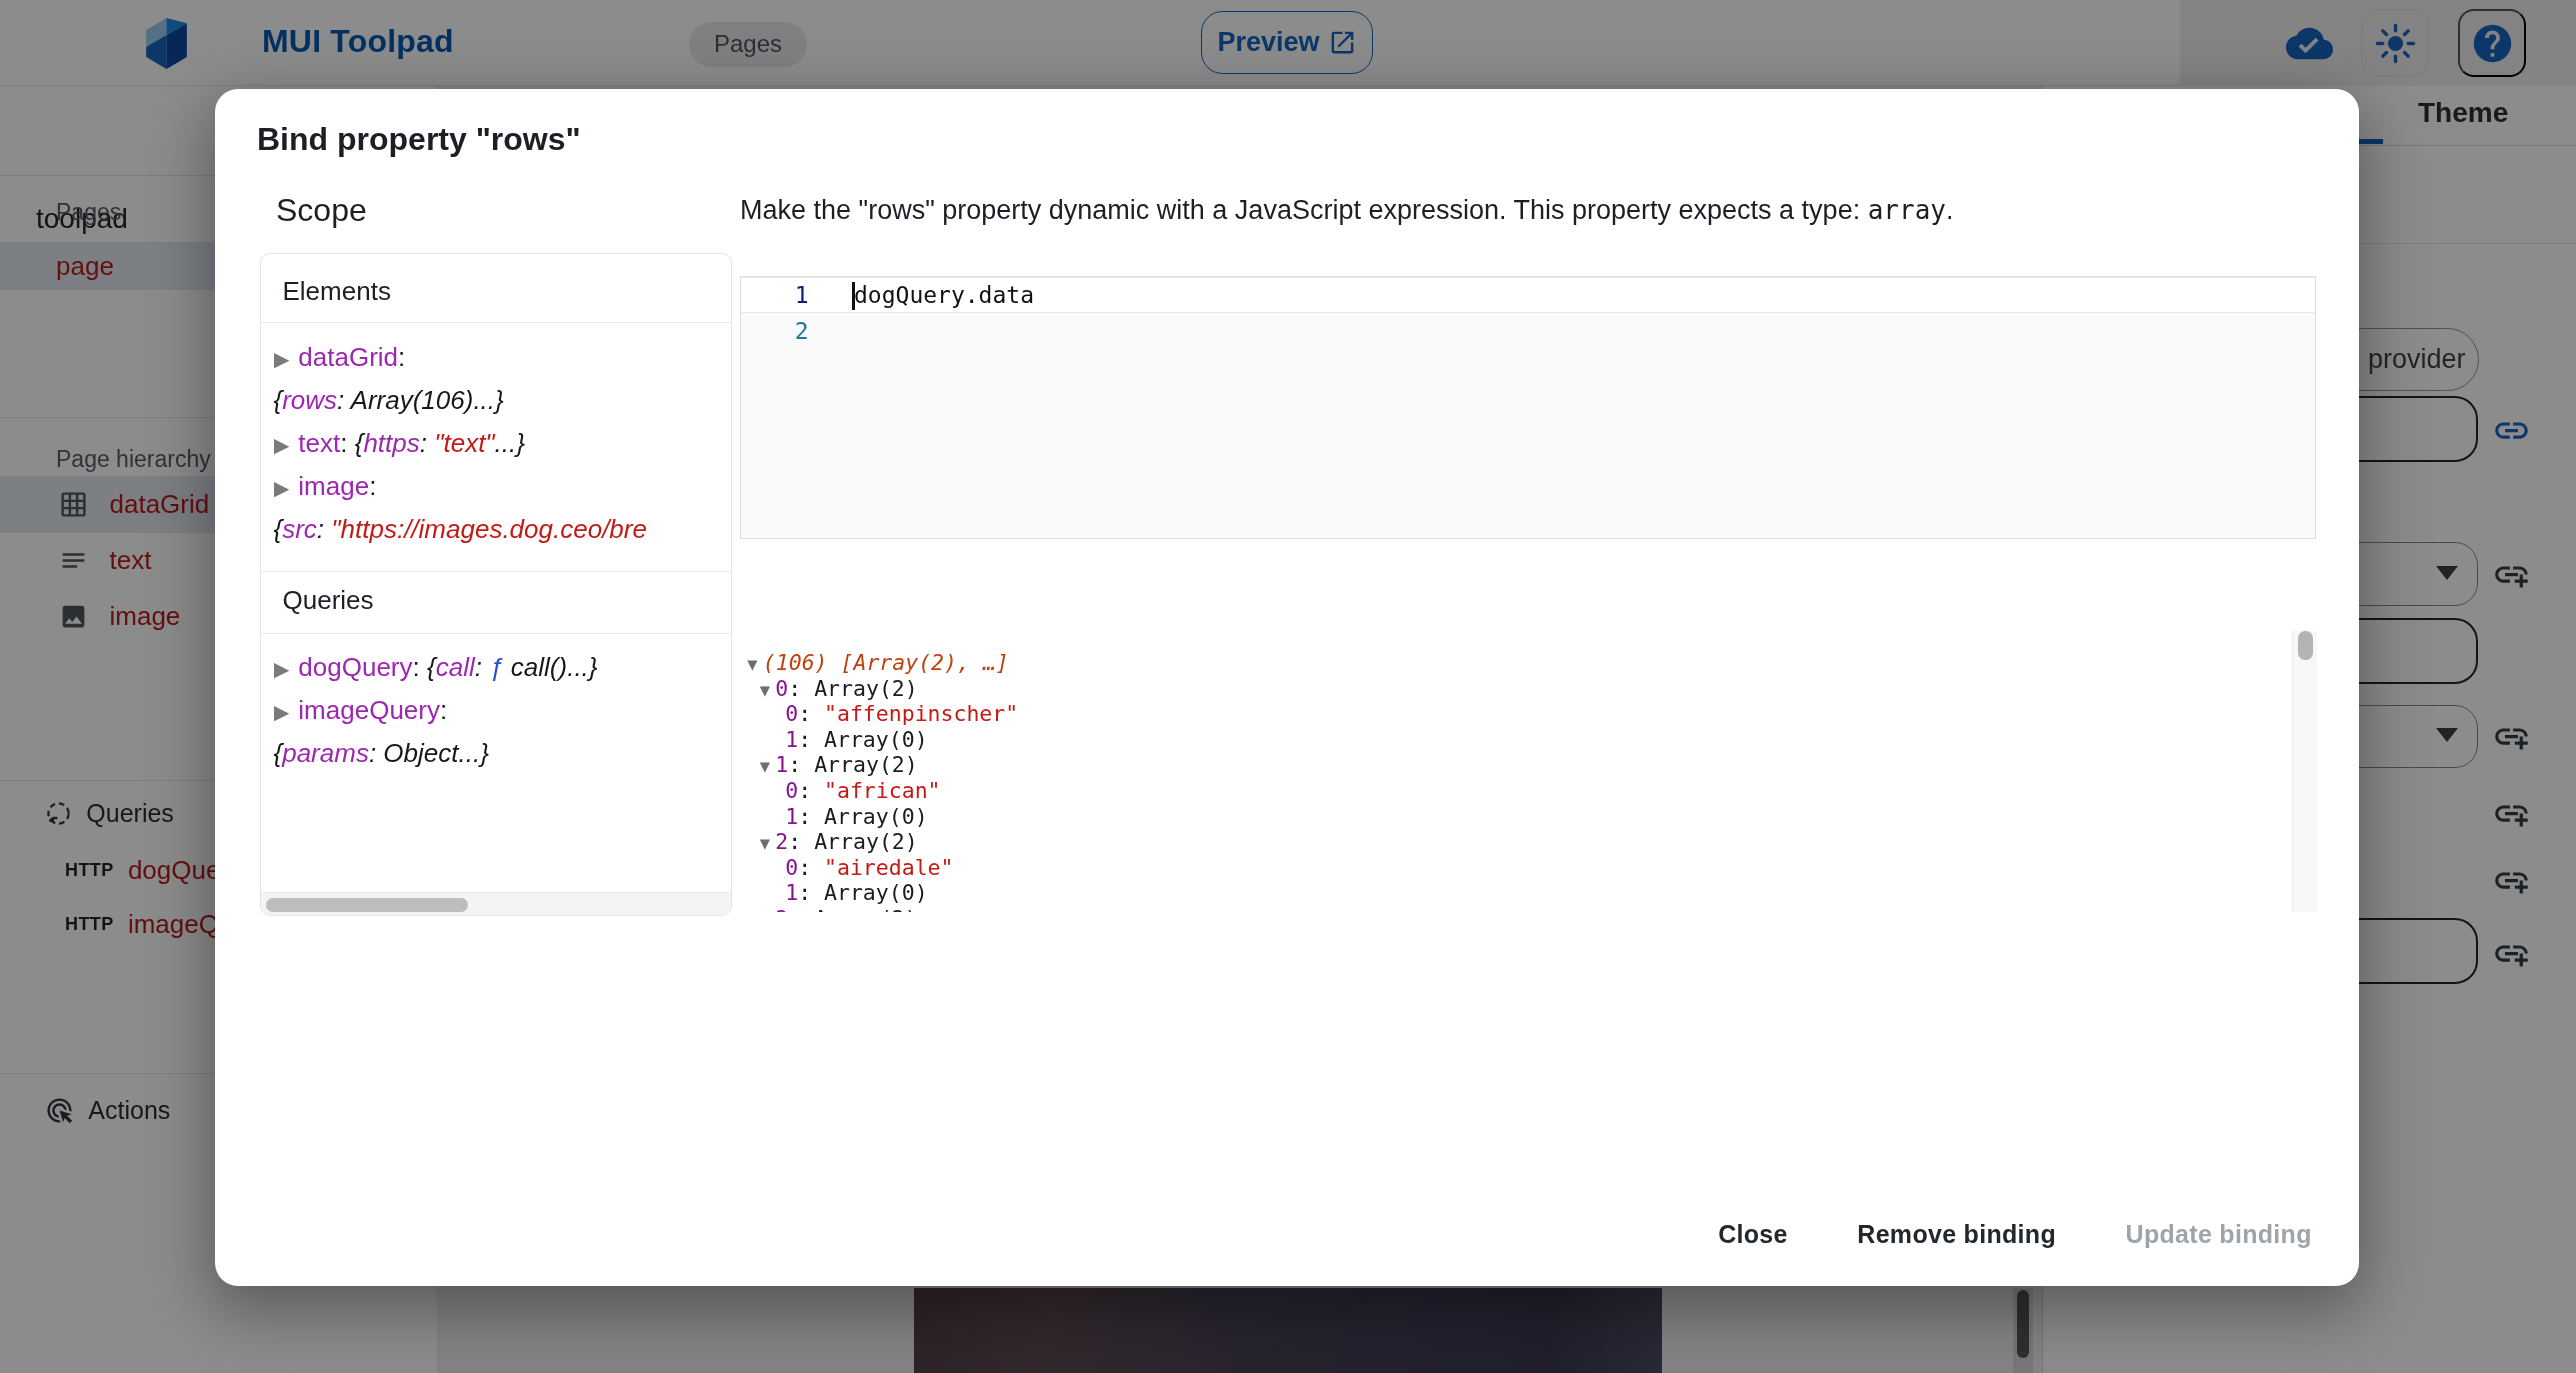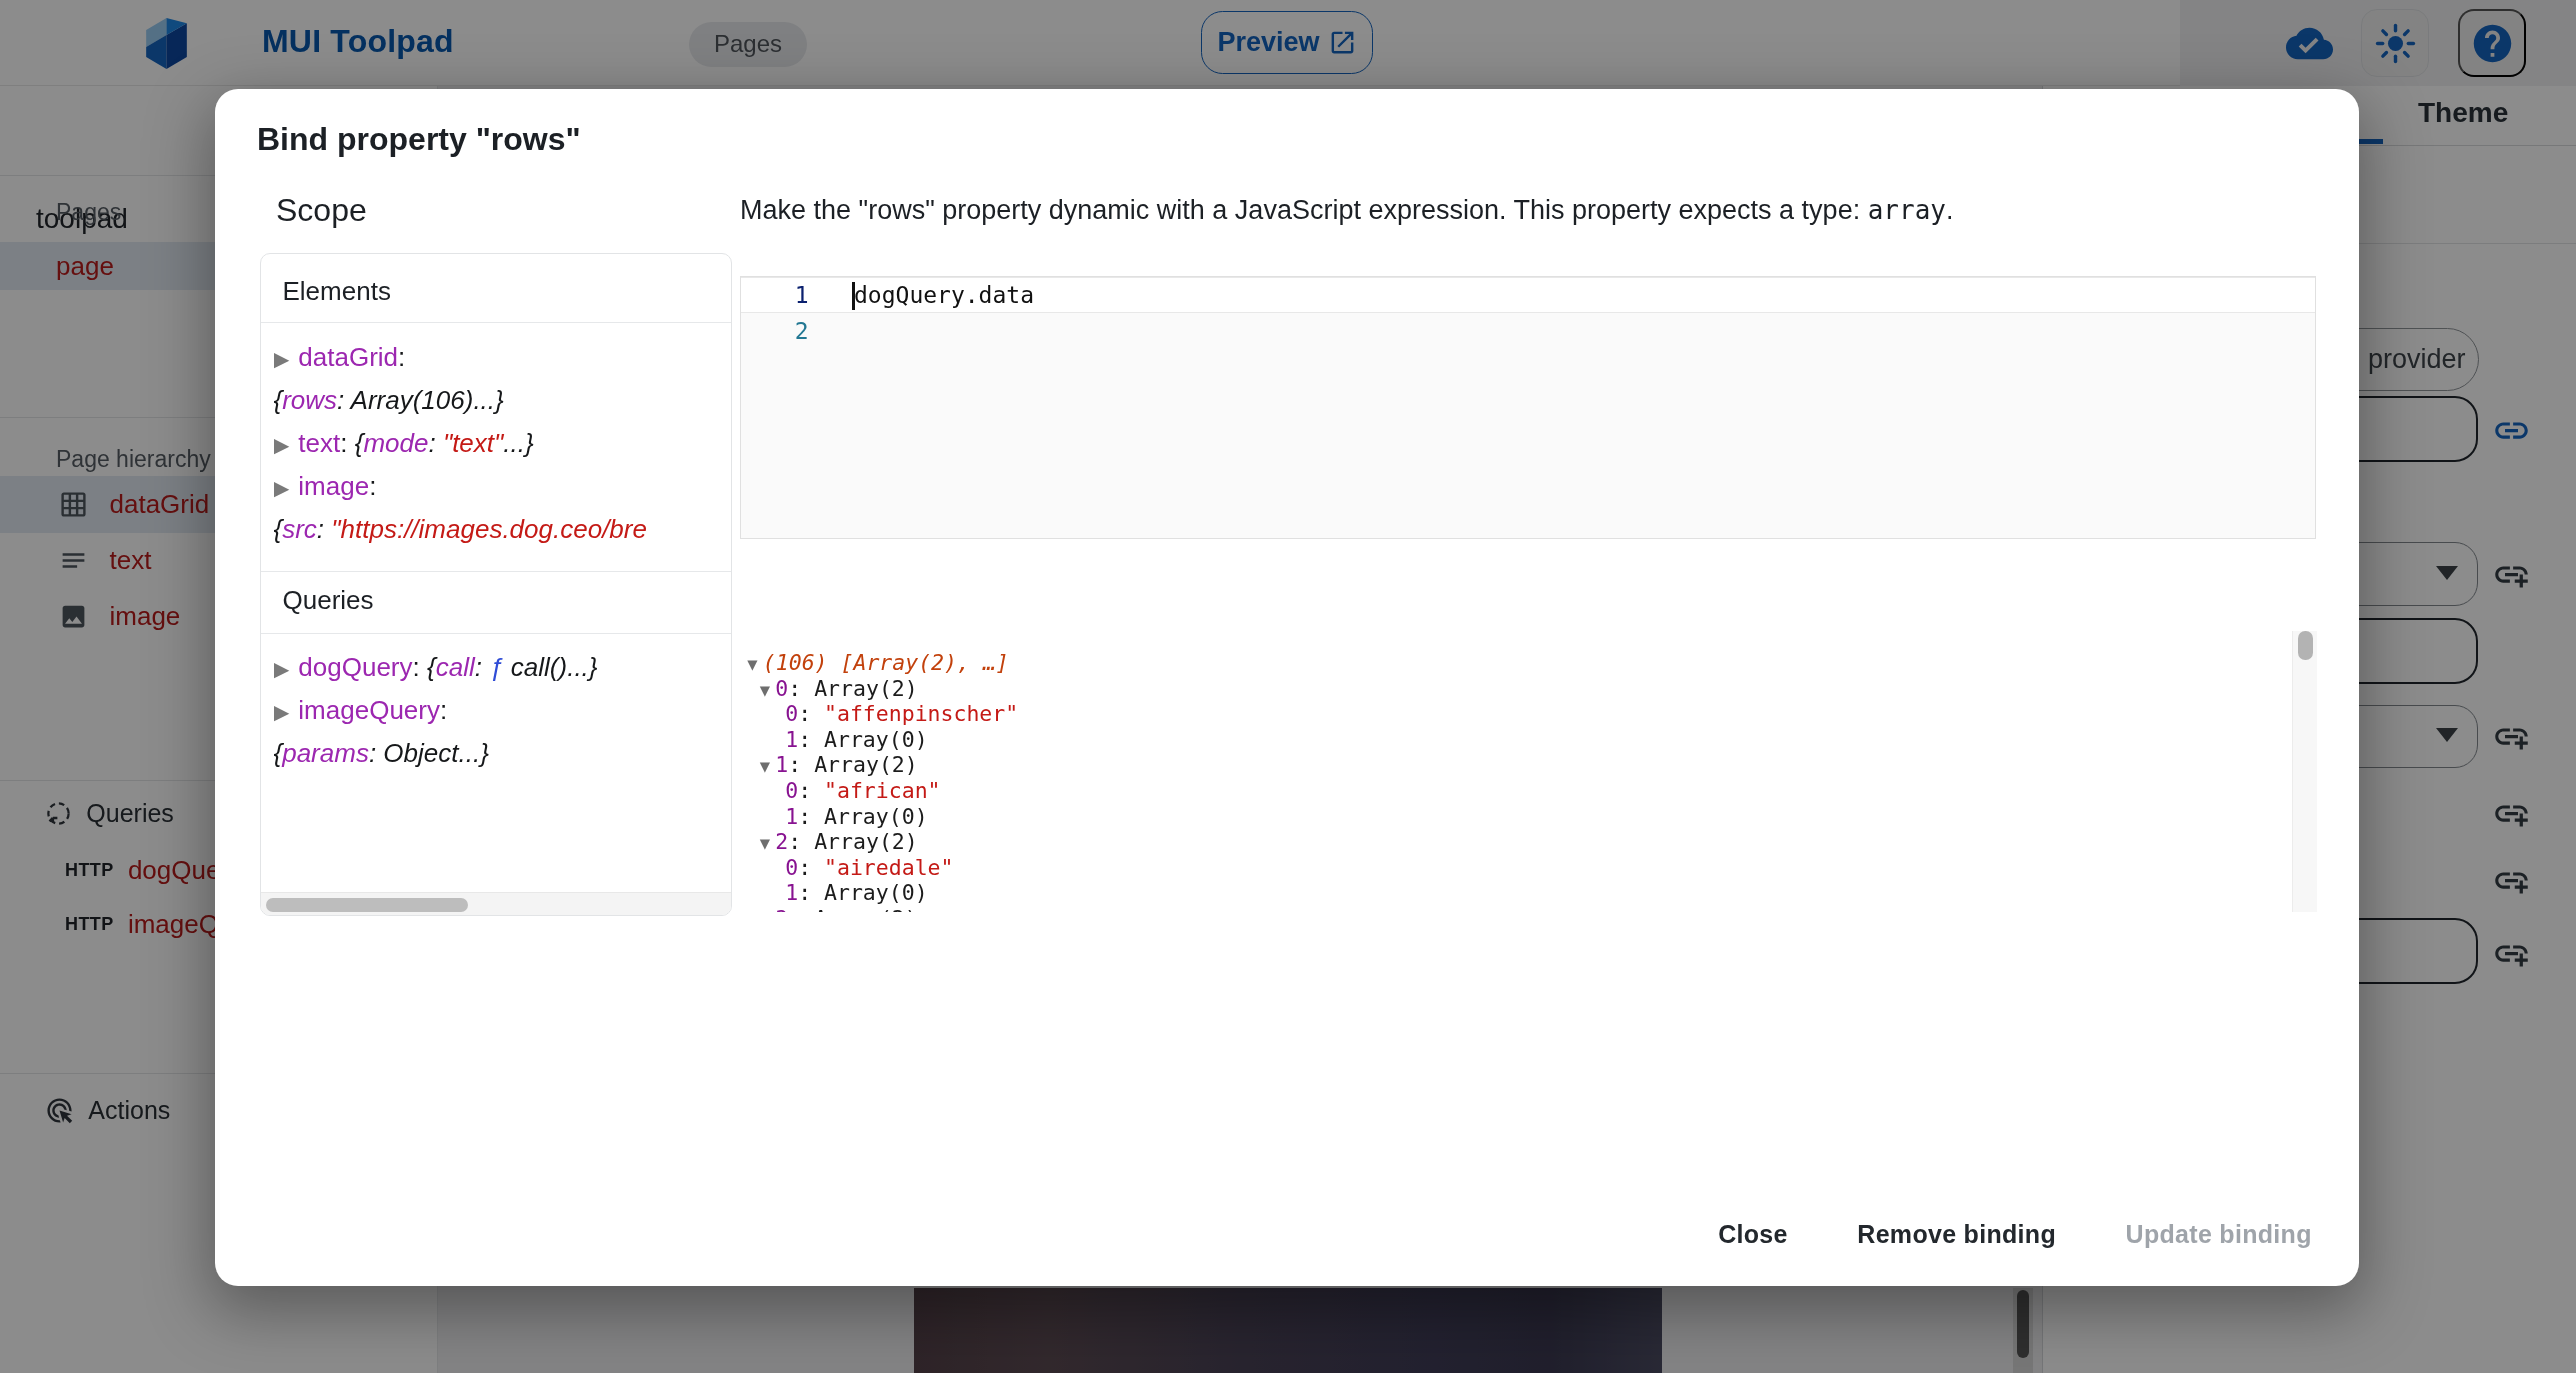--- a/index.html
+++ b/index.html
@@ -303,21 +303,21 @@
 <div id="modal">
   <div id="modal-title">Bind property "rows"</div>
   <div id="scope-label">Scope</div>
 
   <div id="scope-panel">
     <div class="scope-header" style="top:21.5px;">Elements</div>
     <div class="scope-div" style="top:68px;"></div>
     <div class="scope-lines" style="top:82px;">
         <div class="scope-line"><span class="seg-tri">▶</span><span class="seg-key">dataGrid</span><span class="seg-plain">:</span></div>
         <div class="scope-line"><span class="seg-objval">{</span><span class="seg-obj">rows</span><span class="seg-objval">: Array(106)...}</span></div>
-        <div class="scope-line"><span class="seg-tri">▶</span><span class="seg-key">text</span><span class="seg-plain">: </span><span class="seg-objval">{</span><span class="seg-obj">mode</span><span class="seg-objval">: </span><span class="seg-str">"text"</span><span class="seg-objval">...}</span></div>
+        <div class="scope-line"><span class="seg-tri">▶</span><span class="seg-key">text</span><span class="seg-plain">: </span><span class="seg-objval">{</span><span class="seg-obj">https</span><span class="seg-objval">: </span><span class="seg-str">"text"</span><span class="seg-objval">...}</span></div>
         <div class="scope-line"><span class="seg-tri">▶</span><span class="seg-key">image</span><span class="seg-plain">:</span></div>
         <div class="scope-line"><span class="seg-objval">{</span><span class="seg-obj">src</span><span class="seg-objval">: </span><span class="seg-str">"https://images.dog.ceo/bre</span></div>
       </div>
     <div class="scope-div" style="top:317px;"></div>
     <div class="scope-header" style="top:331px;">Queries</div>
     <div class="scope-div" style="top:379px;"></div>
     <div class="scope-lines" style="top:392px;">
         <div class="scope-line"><span class="seg-tri">▶</span><span class="seg-key">dogQuery</span><span class="seg-plain">: </span><span class="seg-objval">{</span><span class="seg-obj">call</span><span class="seg-objval">: </span><span class="seg-fn">ƒ </span><span class="seg-objval">call()...}</span></div>
         <div class="scope-line"><span class="seg-tri">▶</span><span class="seg-key">imageQuery</span><span class="seg-plain">:</span></div>
         <div class="scope-line"><span class="seg-objval">{</span><span class="seg-obj">params</span><span class="seg-objval">: Object...}</span></div>

